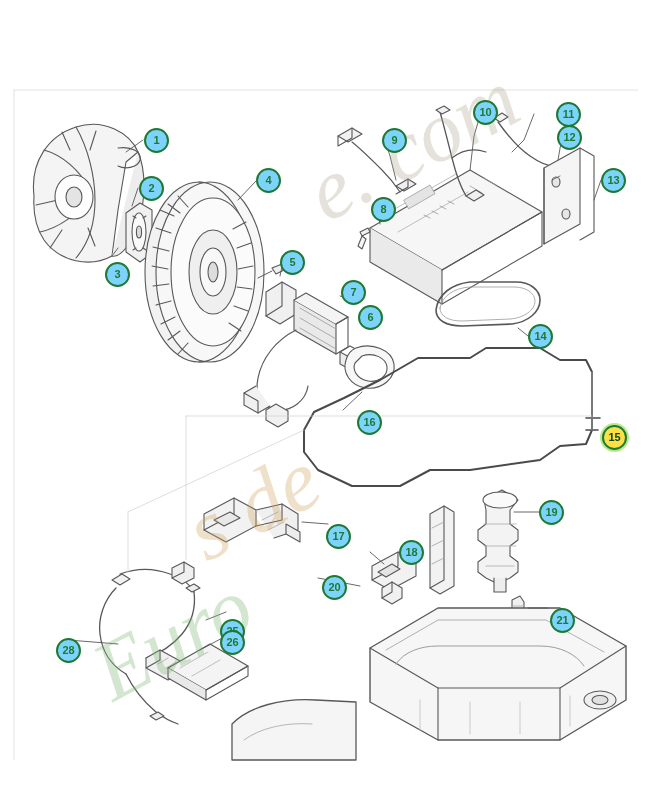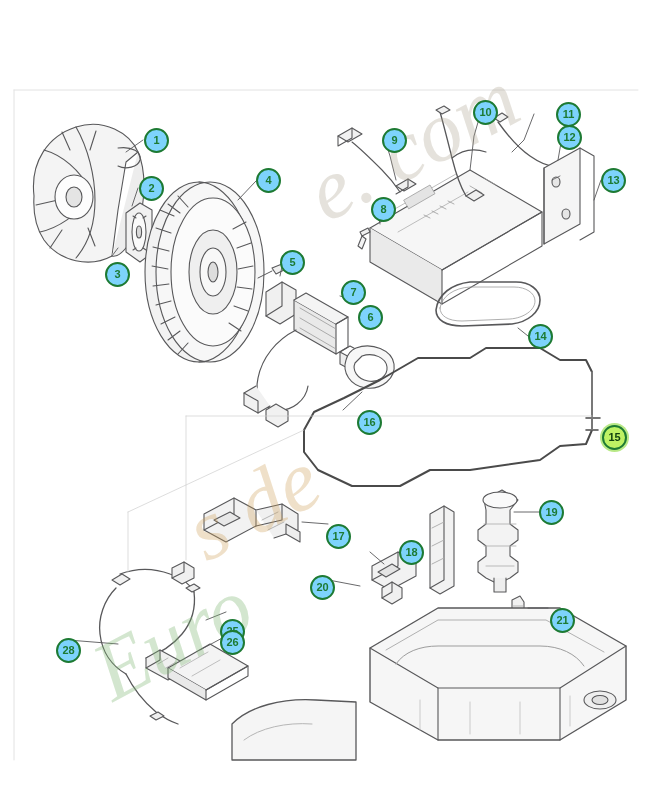--- a/index.html
+++ b/index.html
@@ -39,21 +39,21 @@
     color: #1d7a33;
     font-size: 11px;
     font-weight: bold;
     line-height: 21px;
     text-align: center;
     box-sizing: border-box;
     font-family: "Liberation Sans", sans-serif;
     z-index: 5;
   }
   .callout.highlight {
-    background: #bef264;
+    background: #fde047;
     border-color: #1d7a33;
     color: #10420f;
     box-shadow: 0 0 0 2px #b8e986;
   }
   .wm {
     position: absolute;
     font-family: "Liberation Serif", serif;
     font-style: italic;
     pointer-events: none;
     z-index: 1;
@@ -298,19 +298,19 @@
   <div class="callout" style="left:473px; top:100px;">10</div>
   <div class="callout" style="left:556px; top:102px;">11</div>
   <div class="callout" style="left:557px; top:125px;">12</div>
   <div class="callout" style="left:601px; top:168px;">13</div>
   <div class="callout" style="left:528px; top:324px;">14</div>
   <div class="callout highlight" style="left:602px; top:425px;">15</div>
   <div class="callout" style="left:337px; top:410px;margin-left:20px;">16</div>
   <div class="callout" style="left:326px; top:524px;">17</div>
   <div class="callout" style="left:363px; top:540px;margin-left:36px;">18</div>
   <div class="callout" style="left:539px; top:500px;">19</div>
-  <div class="callout" style="left:310px; top:575px;">20</div>
+  <div class="callout" style="left:322px; top:575px;">20</div>
   <div class="callout" style="left:550px; top:608px;">21</div>
   <div class="callout" style="left:56px;  top:638px;">28</div>
   <div class="callout" style="left:220px; top:619px;">25</div>
   <div class="callout" style="left:220px; top:630px;">26</div>
 
 </div>
 
 </body></html>

